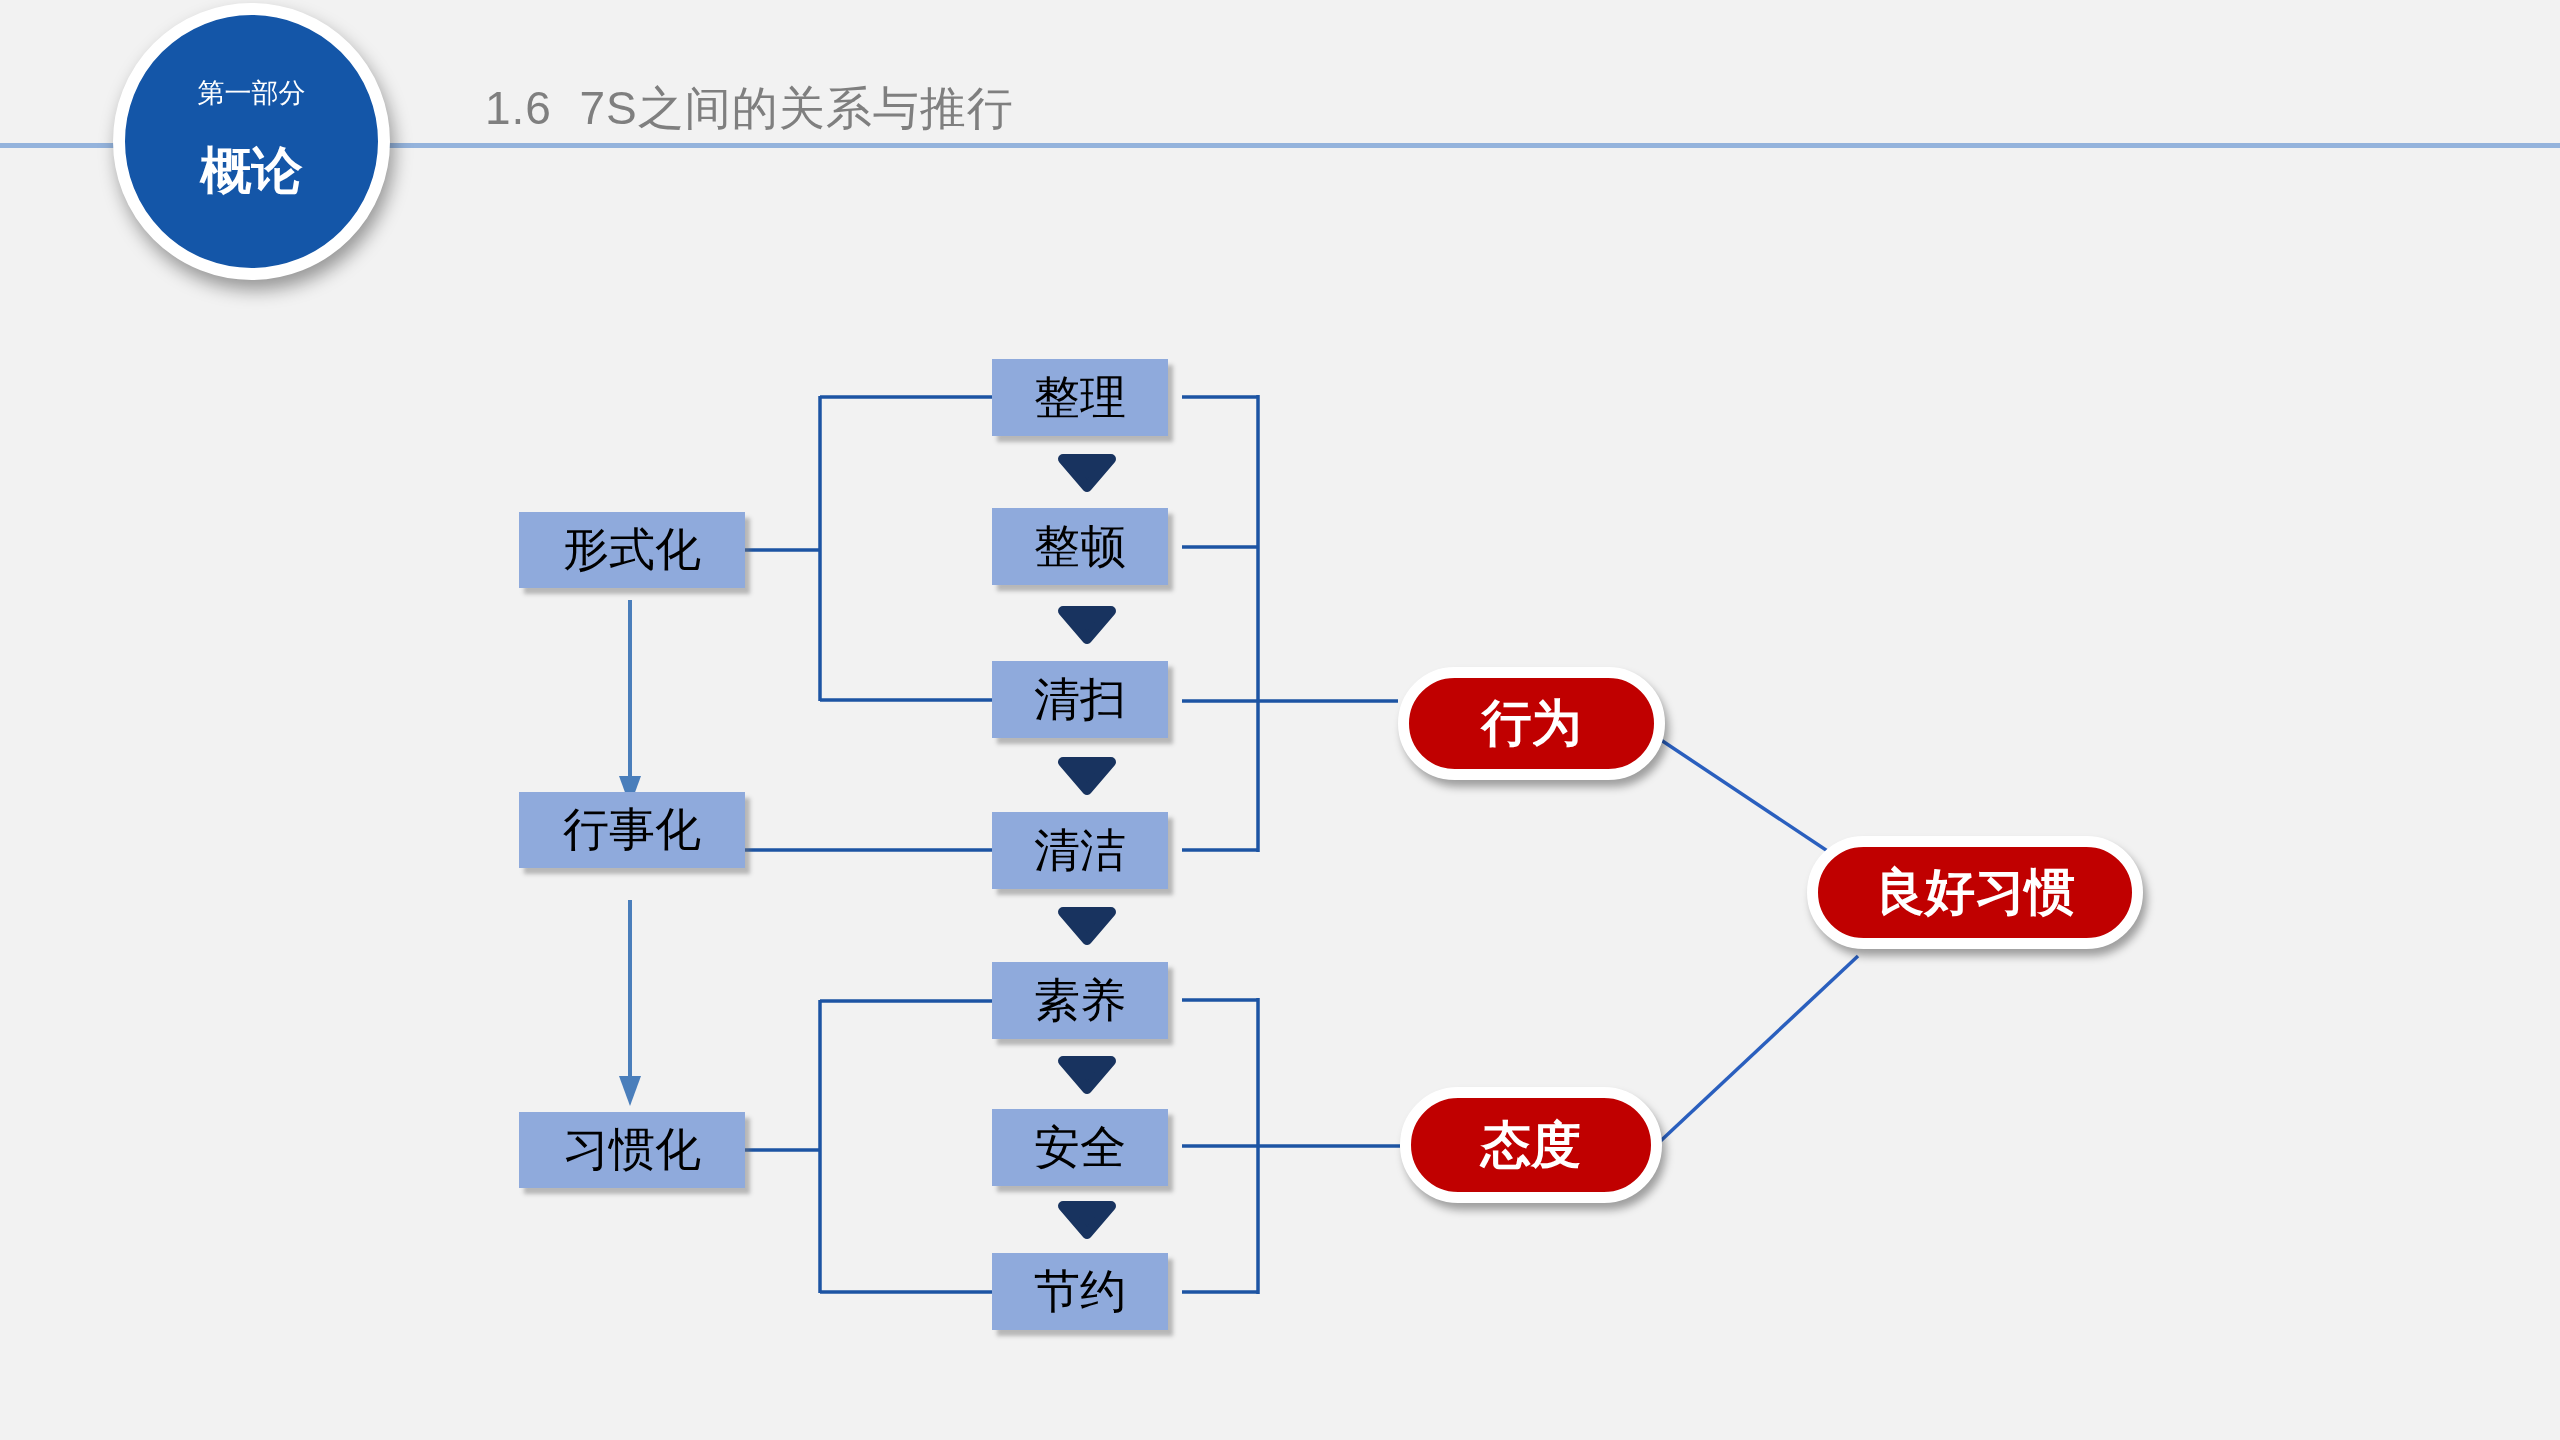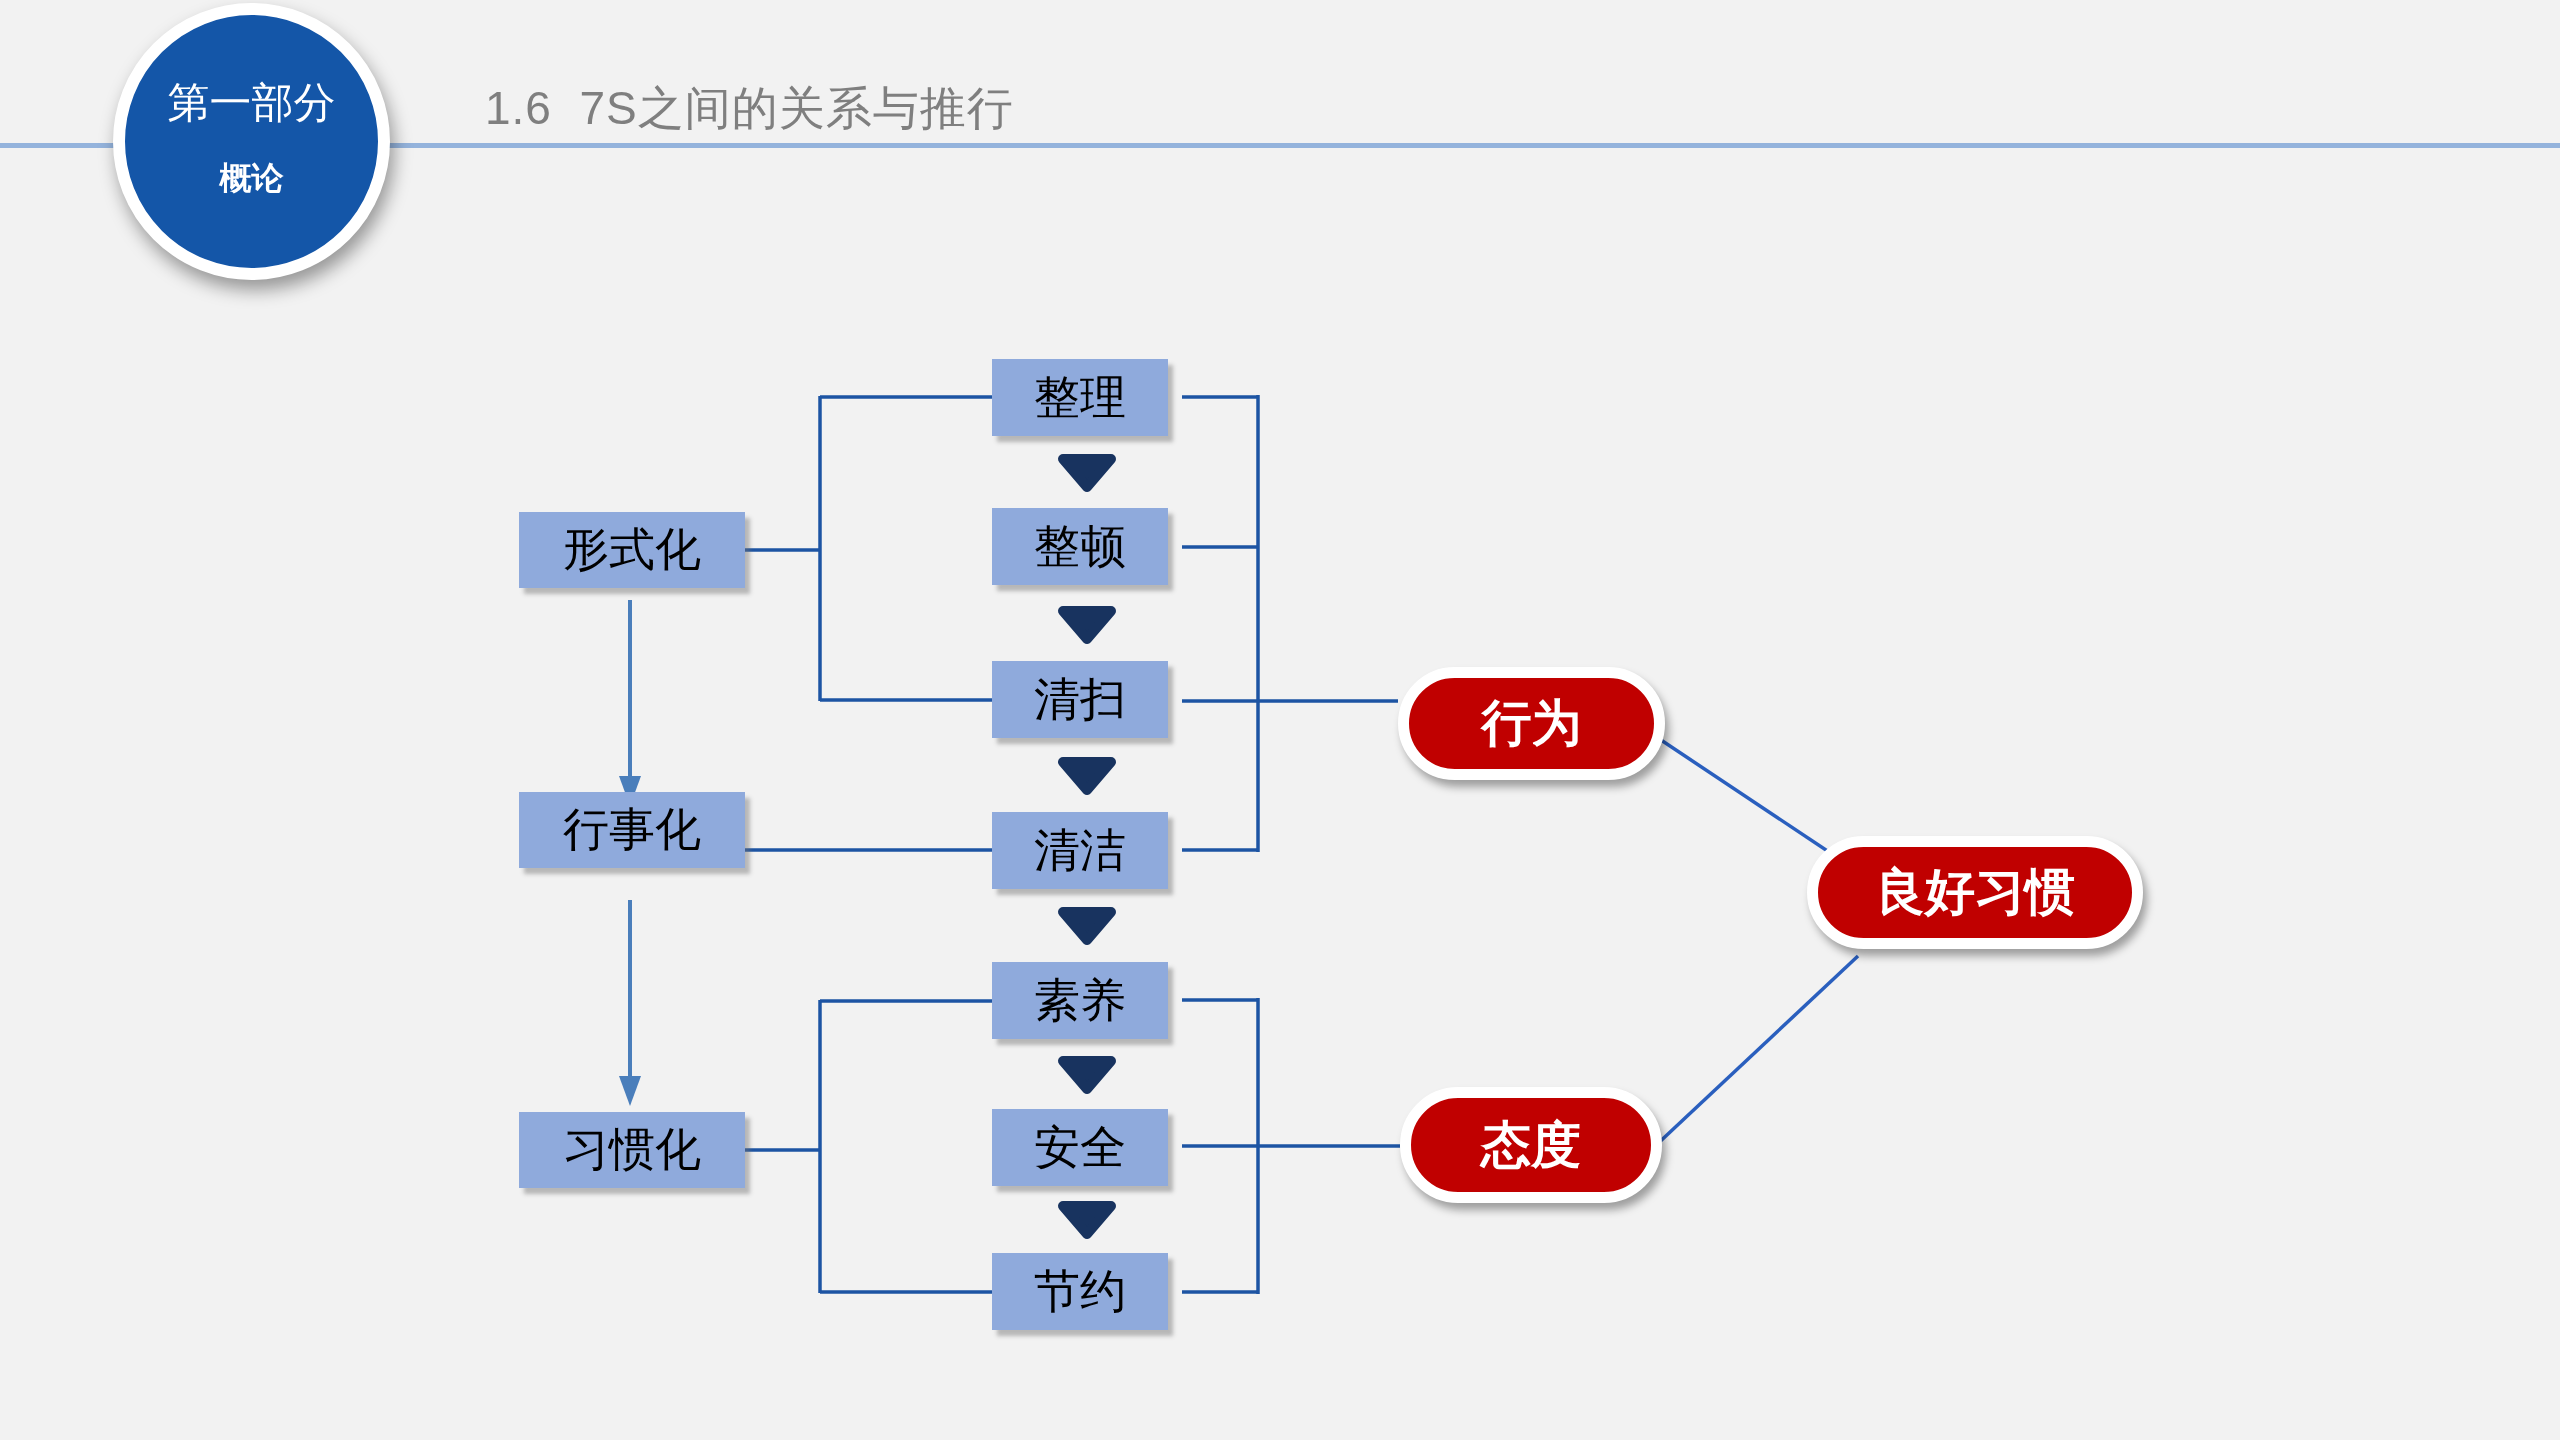--- a/index.html
+++ b/index.html
@@ -11,22 +11,22 @@
   html,body{margin:0;padding:0;}
   body{font-family:"Liberation Sans","DejaVu Sans",sans-serif;}
   .stage{position:relative;width:2560px;height:1440px;background:var(--background);overflow:hidden;}
 
   
   .top-line{position:absolute;left:0;top:143px;width:2560px;height:5px;background:var(--top_line);z-index:1;}
   .badge{position:absolute;left:113px;top:3px;width:277px;height:277px;box-sizing:border-box;
          background:var(--circle_blue);border:12px solid #ffffff;border-radius:50%;
          box-shadow:4px 10px 18px rgba(0,0,0,0.38);z-index:4;
          display:flex;flex-direction:column;align-items:center;justify-content:center;}
-  .badge .part{color:#fff;font-size:42px;line-height:1;margin-top:-8px;}
-  .badge .name{color:#fff;font-size:32px;font-weight:bold;line-height:1;margin-top:38px;}
+  .badge .part{color:#fff;font-size:27px;line-height:1;margin-top:-8px;}
+  .badge .name{color:#fff;font-size:51px;font-weight:bold;line-height:1;margin-top:38px;}
   .slide-title{position:absolute;left:485px;top:78px;font-size:46px;color:var(--title_text);
                letter-spacing:1px;white-space:pre;z-index:2;}
 
   
   .wires{position:absolute;left:0;top:0;z-index:1;}
   .wires .conn{stroke:var(--connector);stroke-width:3.5;}
   .wires .diag{stroke:var(--diagonal);stroke-width:3.5;}
   .wires .flow{stroke:var(--flow_arrow);stroke-width:4;}
   .wires .flowhead{fill:var(--flow_arrow);}
   .wires .tri{fill:var(--arrow_navy);stroke:var(--arrow_navy);stroke-width:10;stroke-linejoin:round;}

